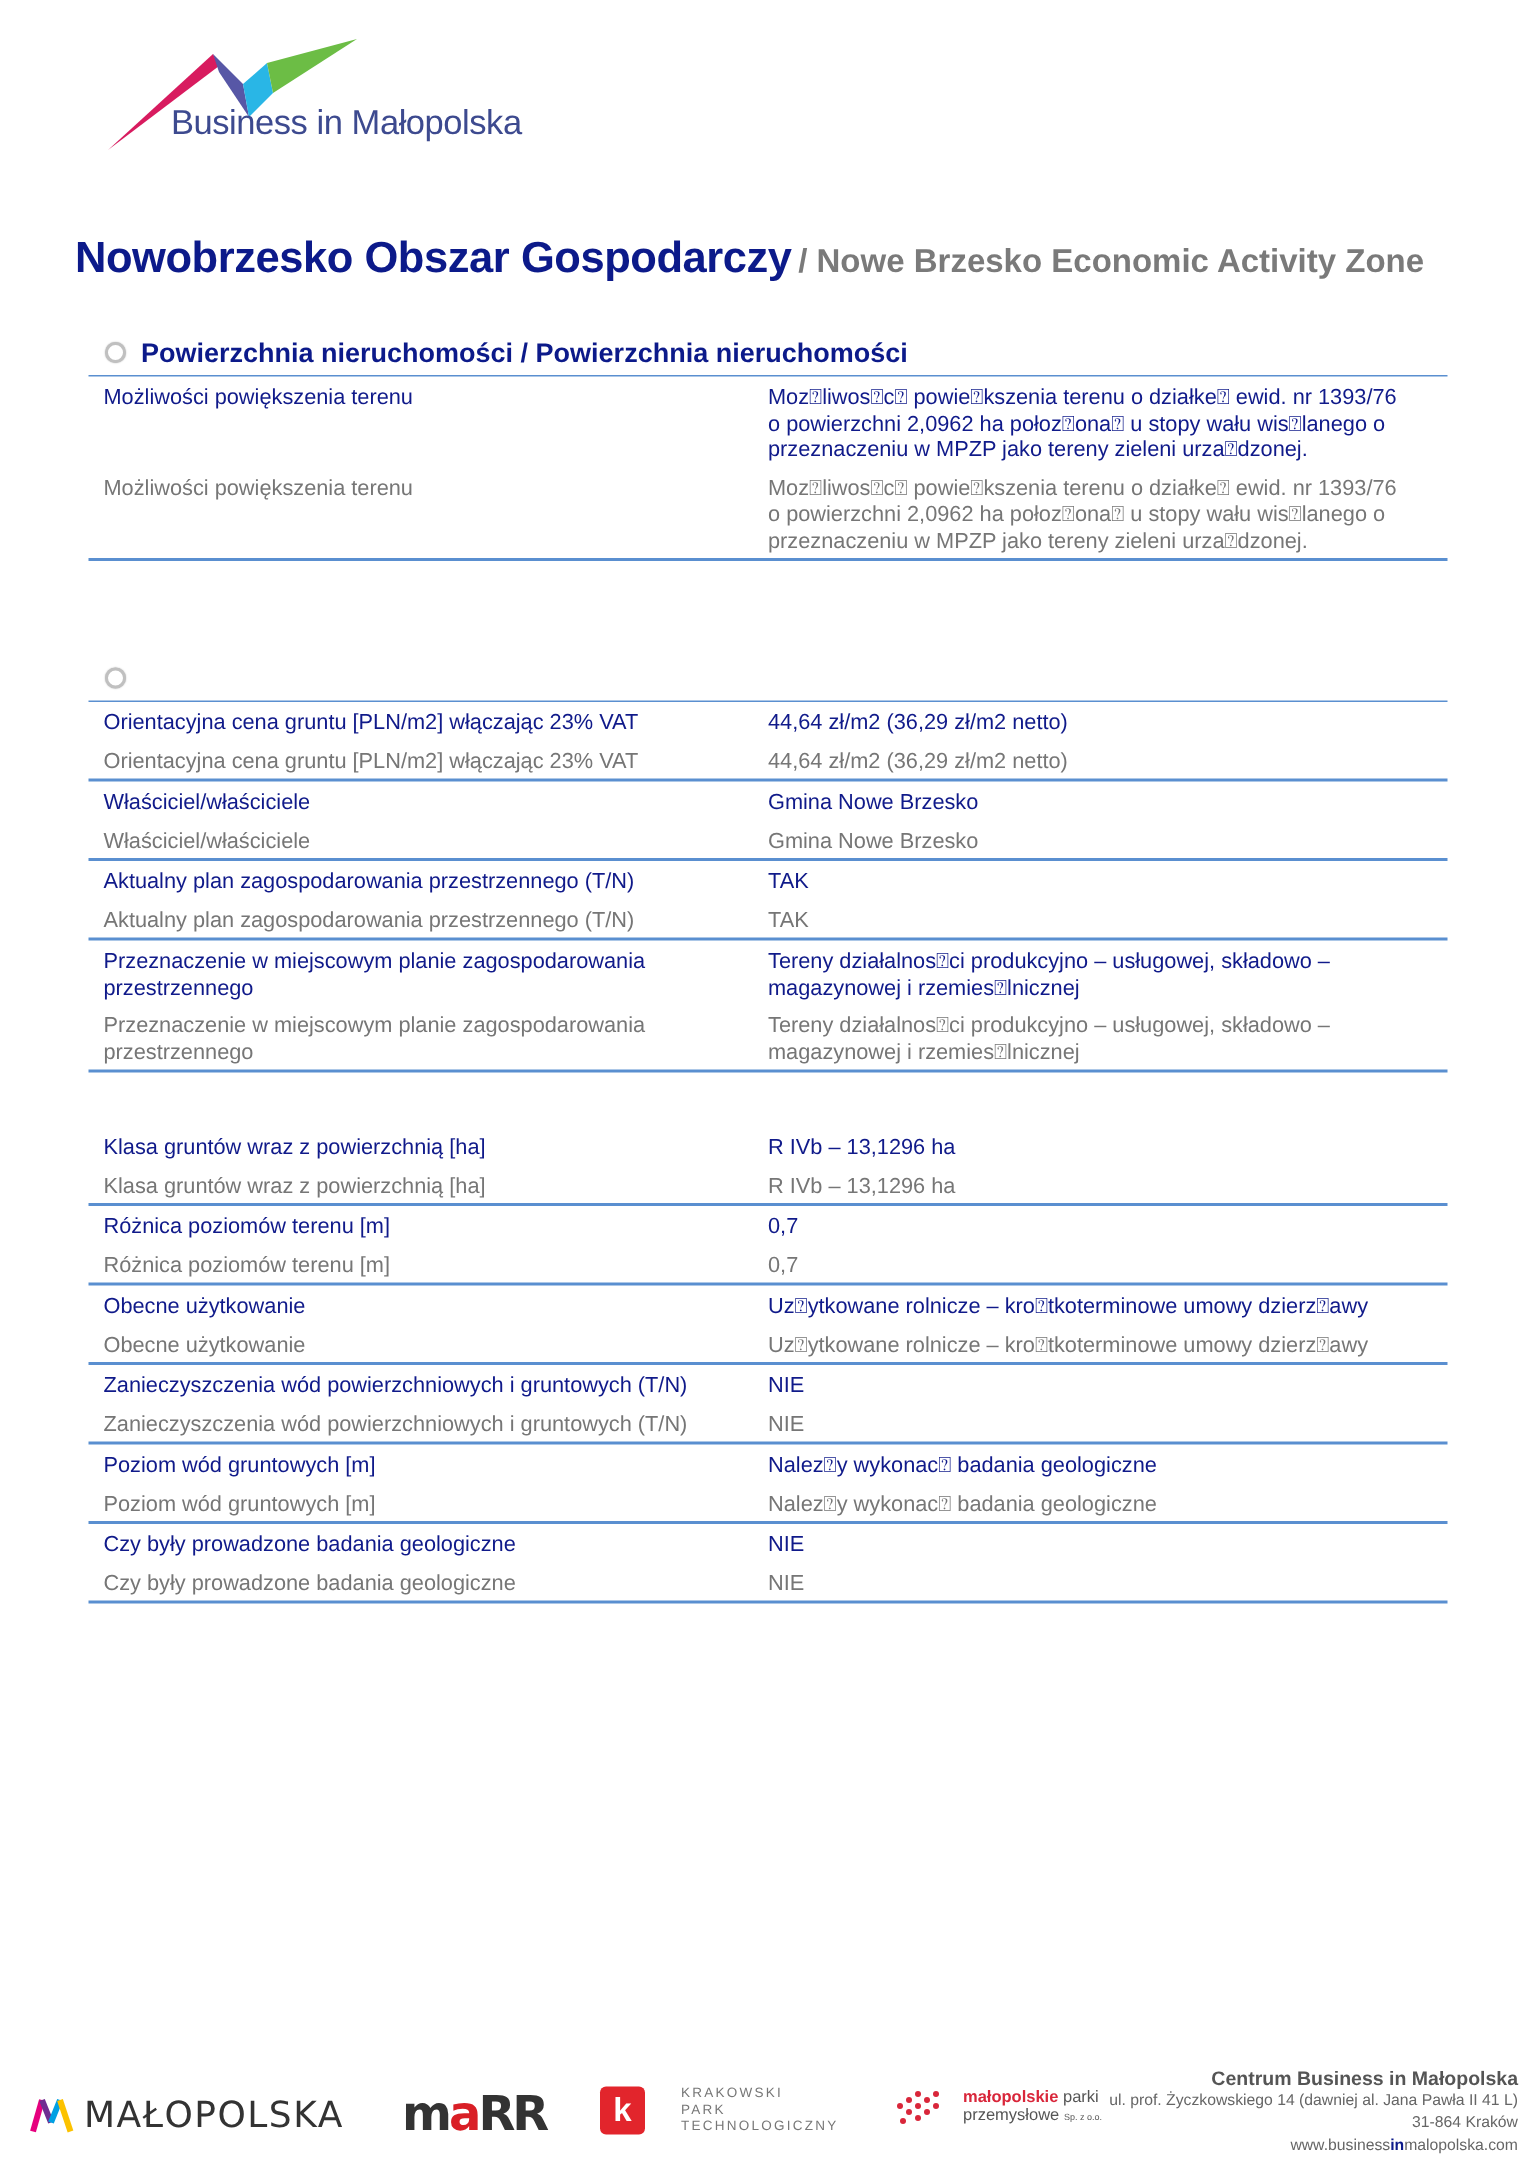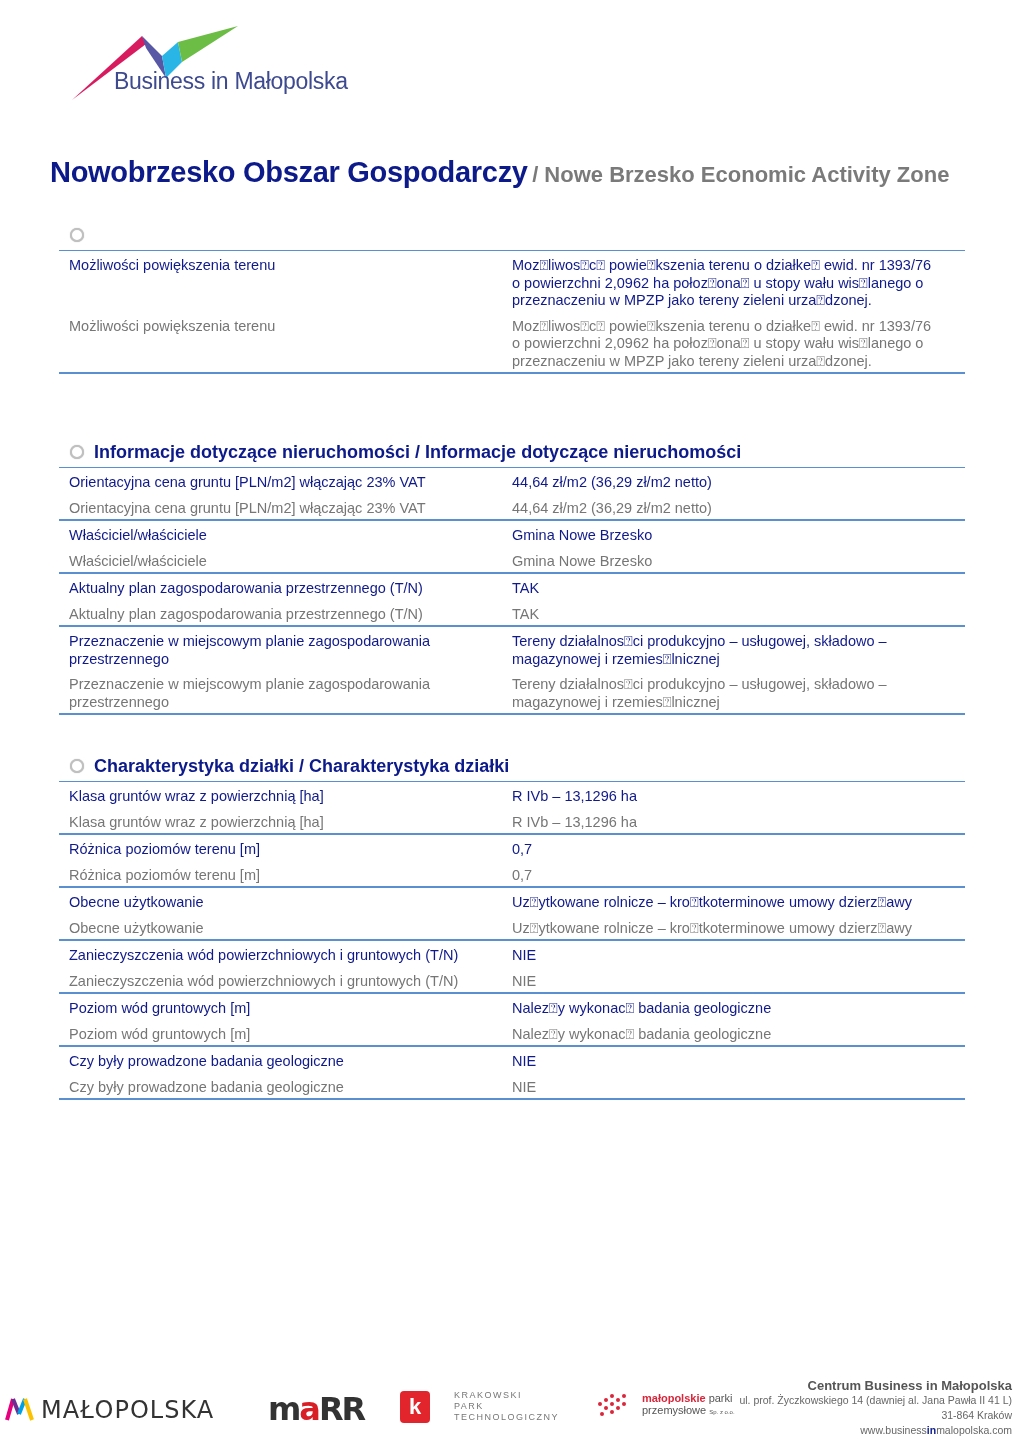--- a/index.html
+++ b/index.html
@@ -17,21 +17,21 @@
   .radio { width: 14px; height: 14px; border-radius: 50%; border: 2px solid #c0c0c0; box-sizing: border-box;
            margin-left: 11px; margin-right: 10px; background: #fff; box-shadow: 0 0 1px #aaa; }
   .section-title { font-size: 18px; font-weight: bold; color: #0c1a8a; }
   .row-group { border-bottom: 2px solid #5a8fd0; }
   .row { display: flex; font-size: 14.5px; line-height: 17.5px; padding: 6px 0 4px 0; }
   .row .k { width: 453px; padding-left: 10px; box-sizing: border-box; }
   .row .v { width: 420px; }
   .row.en { color: #101a8a; }
   .row.pl { color: #767676; padding-top: 4px; padding-bottom: 2px; }
   .footer { position: absolute; left: 0; top: 1370px; width: 1024px; height: 78px; }
-  .f-malopolska { position: absolute; left: 5px; top: 26px; display: flex; align-items: flex-start; }
+  .f-malopolska { position: absolute; left: 20px; top: 26px; display: flex; align-items: center; }
   .f-malopolska .txt { font-size: 24px; color: #333; letter-spacing: 1px; margin-left: 6px; font-family: "DejaVu Sans", sans-serif; }
   .f-marr { position: absolute; left: 268px; top: 20px; font-size: 32px; font-weight: bold; color: #333;
             font-family: "DejaVu Sans", sans-serif; letter-spacing: -2px; }
   .f-marr .a { color: #d91f26; }
   .f-kpt { position: absolute; left: 400px; top: 20px; display: flex; align-items: center; }
   .f-kpt .box { width: 30px; height: 32px; background: #e2252c; border-radius: 4px; color: #fff; font-weight: bold;
                 font-size: 22px; text-align: center; line-height: 32px; }
   .f-kpt .lines { margin-left: 24px; font-size: 9px; line-height: 11px; color: #777; letter-spacing: 1.5px; }
   .f-mpp { position: absolute; left: 596px; top: 22px; display: flex; align-items: center; }
   .f-mpp .dots { width: 34px; height: 26px; position: relative; }
@@ -58,37 +58,37 @@
 </div>
 
 <div class="title">
   <span class="title-main">Nowobrzesko Obszar Gospodarczy</span>
   <span class="title-sub">/ Nowe Brzesko Economic Activity Zone</span>
 </div>
 
 <div class="section" style="top:220px;">
   <div class="section-head">
     <span class="radio"></span>
+    <span class="section-title">Powierzchnia nieruchomości / Powierzchnia nieruchomości</span>
   </div>
   <div class="row-group">
     <div class="row en">
       <div class="k">Możliwości powiększenia terenu</div>
       <div class="v">Moz⍰liwos⍰c⍰ powie⍰kszenia terenu o działke⍰ ewid. nr 1393/76 o powierzchni 2,0962 ha połoz⍰ona⍰ u stopy wału wis⍰lanego o przeznaczeniu w MPZP jako tereny zieleni urza⍰dzonej.</div>
     </div>
     <div class="row pl">
       <div class="k">Możliwości powiększenia terenu</div>
       <div class="v">Moz⍰liwos⍰c⍰ powie⍰kszenia terenu o działke⍰ ewid. nr 1393/76 o powierzchni 2,0962 ha połoz⍰ona⍰ u stopy wału wis⍰lanego o przeznaczeniu w MPZP jako tereny zieleni urza⍰dzonej.</div>
     </div>
   </div>
 </div>
 
 <div class="section" style="top:437px;">
   <div class="section-head">
     <span class="radio"></span>
-    <span class="section-title">Informacje dotyczące nieruchomości / Informacje dotyczące nieruchomości</span>
   </div>
   <div class="row-group">
     <div class="row en">
       <div class="k">Orientacyjna cena gruntu [PLN/m2] włączając 23% VAT</div>
       <div class="v">44,64 zł/m2 (36,29 zł/m2 netto)</div>
     </div>
     <div class="row pl">
       <div class="k">Orientacyjna cena gruntu [PLN/m2] włączając 23% VAT</div>
       <div class="v">44,64 zł/m2 (36,29 zł/m2 netto)</div>
     </div>
@@ -119,24 +119,20 @@
       <div class="v">Tereny działalnos⍰ci produkcyjno – usługowej, składowo – magazynowej i rzemies⍰lnicznej</div>
     </div>
     <div class="row pl">
       <div class="k">Przeznaczenie w miejscowym planie zagospodarowania przestrzennego</div>
       <div class="v">Tereny działalnos⍰ci produkcyjno – usługowej, składowo – magazynowej i rzemies⍰lnicznej</div>
     </div>
   </div>
 </div>
 
 <div class="section" style="top:751px;">
-  <div class="section-head">
-    <span class="radio"></span>
-    <span class="section-title">Charakterystyka działki / Charakterystyka działki</span>
-  </div>
   <div class="row-group">
     <div class="row en">
       <div class="k">Klasa gruntów wraz z powierzchnią [ha]</div>
       <div class="v">R IVb – 13,1296 ha</div>
     </div>
     <div class="row pl">
       <div class="k">Klasa gruntów wraz z powierzchnią [ha]</div>
       <div class="v">R IVb – 13,1296 ha</div>
     </div>
   </div>

